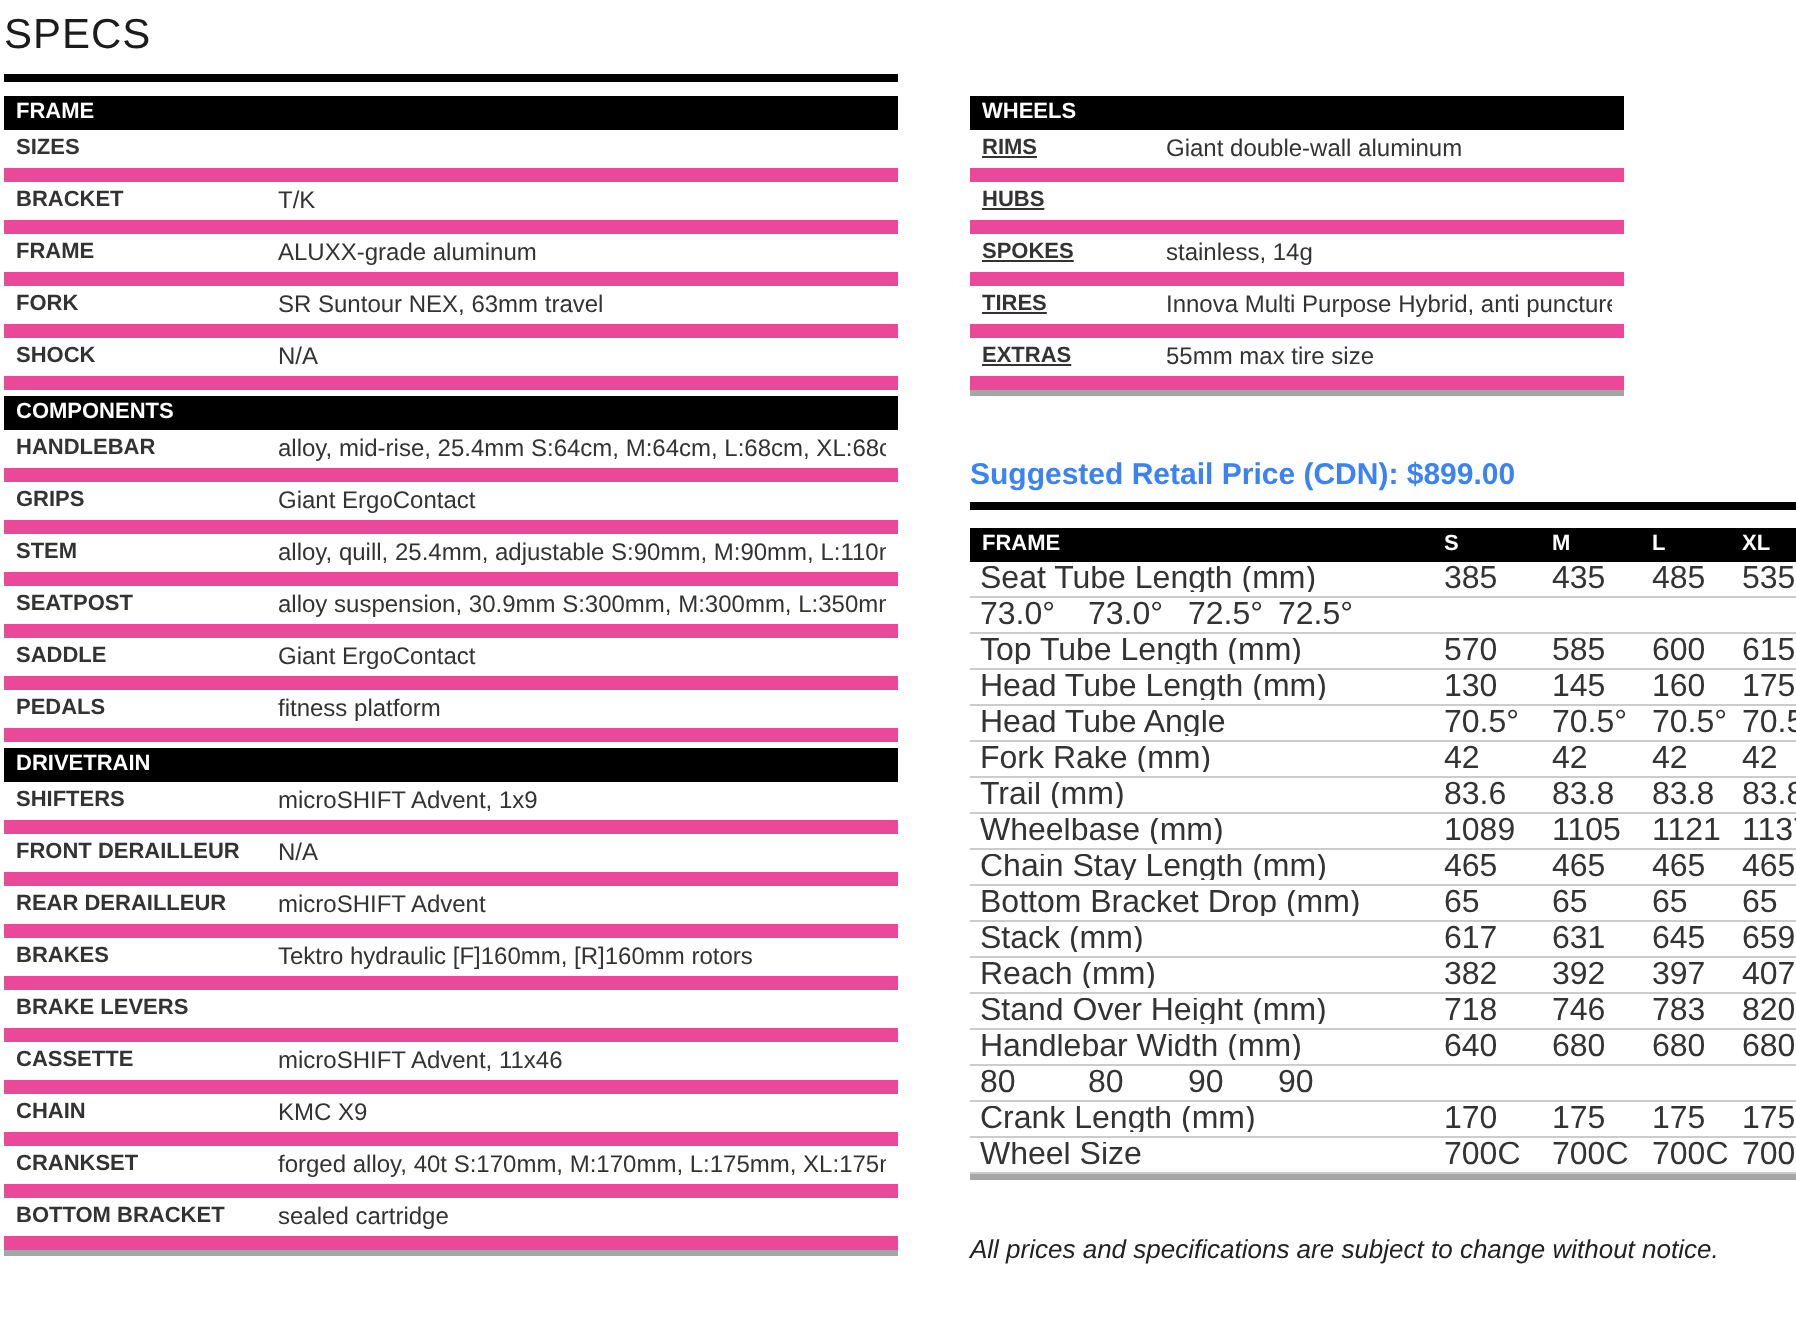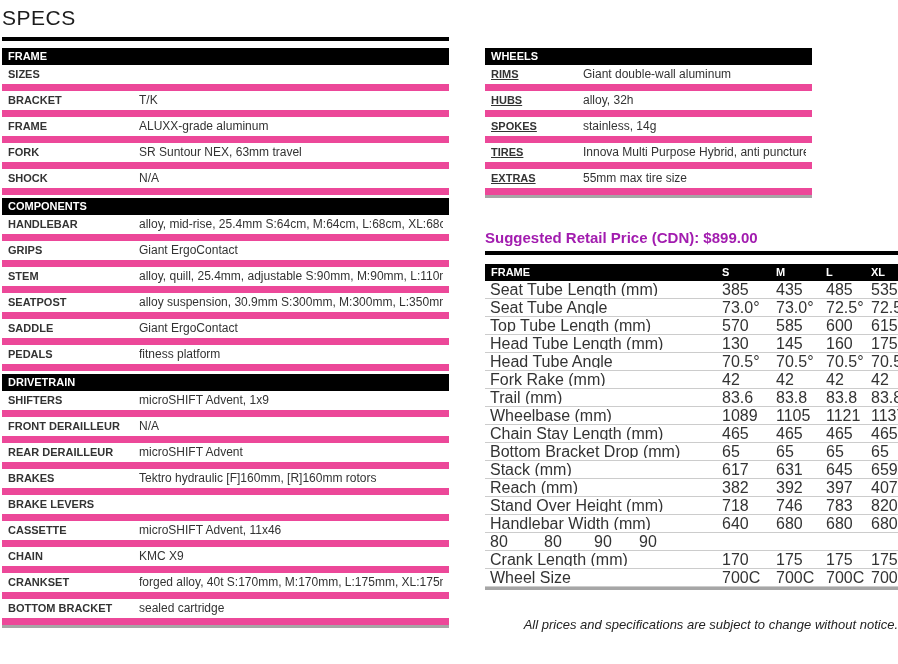--- a/index.html
+++ b/index.html
@@ -31,36 +31,36 @@
   }
   .section-header.gap{margin-top:3px;}
 
   .spec-row{display:flex;padding:3px 6px;border-bottom:7px solid #ec4899;line-height:13px;}
   .spec-label{width:131px;flex-shrink:0;font-size:11px;font-weight:700;color:#333;}
   .spec-value{flex:1;font-size:12px;color:#333;white-space:nowrap;overflow:hidden;}
 
   #wheels-table{width:327px;margin-top:48px;}
   #wheels-table .spec-label{width:92px;text-decoration:underline;}
 
-  .price{margin-top:31px;font-size:15px;font-weight:700;color:#a21caf;line-height:18px;}
+  .price{margin-top:31px;font-size:15px;font-weight:700;color:#3b82f6;line-height:18px;}
 
   #geometry-table{margin-top:9px;border-bottom:3px solid #a6a6a6;overflow:hidden;}
   .geo-row{
     display:flex;padding:2px 0 2px 5px;border-bottom:1px solid #ccc;
     line-height:13px;font-size:16px;color:#333;
   }
   .geo-header{background:#000;border-bottom:none;color:#fff;font-size:11px;font-weight:700;padding-left:6px;}
   .geo-label{width:232px;flex-shrink:0;white-space:nowrap;overflow:hidden;}
   .geo-header .geo-label{width:231px;}
   .geo-c0{width:54px;flex-shrink:0;}
   .geo-c1{width:50px;flex-shrink:0;}
   .geo-c2{width:45px;flex-shrink:0;}
   .geo-c3{width:45px;flex-shrink:0;white-space:nowrap;}
 
-  .footer-note{margin-top:27px;font-style:italic;font-size:13px;color:#222;line-height:16px;text-align:right;}
+  .footer-note{margin-top:27px;font-style:italic;font-size:13px;color:#222;line-height:16px;}
 </style>
 </head>
 <body>
 
 <div class="page">
 
   <div class="col col-left">
     <h1 class="page-title">SPECS</h1>
     <div class="rule"></div>
     <div id="spec-sections" class="spec-table">
@@ -150,21 +150,20 @@
 
   <div class="col col-right">
     <div id="wheels-table" class="spec-table">
         <div class="section-header">WHEELS</div>
         <div class="spec-row">
           <div class="spec-label">RIMS</div>
           <div class="spec-value">Giant double-wall aluminum</div>
         </div>
         <div class="spec-row">
           <div class="spec-label">HUBS</div>
-          <div class="spec-value">alloy, 32h</div>
         </div>
         <div class="spec-row">
           <div class="spec-label">SPOKES</div>
           <div class="spec-value">stainless, 14g</div>
         </div>
         <div class="spec-row">
           <div class="spec-label">TIRES</div>
           <div class="spec-value">Innova Multi Purpose Hybrid, anti puncture, 700x45c</div>
         </div>
         <div class="spec-row">
@@ -183,21 +182,20 @@
           <div class="geo-c3">XL</div>
         </div>
         <div class="geo-row">
           <div class="geo-label">Seat Tube Length (mm)</div>
           <div class="geo-c0">385</div>
           <div class="geo-c1">435</div>
           <div class="geo-c2">485</div>
           <div class="geo-c3">535</div>
         </div>
         <div class="geo-row">
-          <div class="geo-label">Seat Tube Angle</div>
           <div class="geo-c0">73.0°</div>
           <div class="geo-c1">73.0°</div>
           <div class="geo-c2">72.5°</div>
           <div class="geo-c3">72.5°</div>
         </div>
         <div class="geo-row">
           <div class="geo-label">Top Tube Length (mm)</div>
           <div class="geo-c0">570</div>
           <div class="geo-c1">585</div>
           <div class="geo-c2">600</div>

